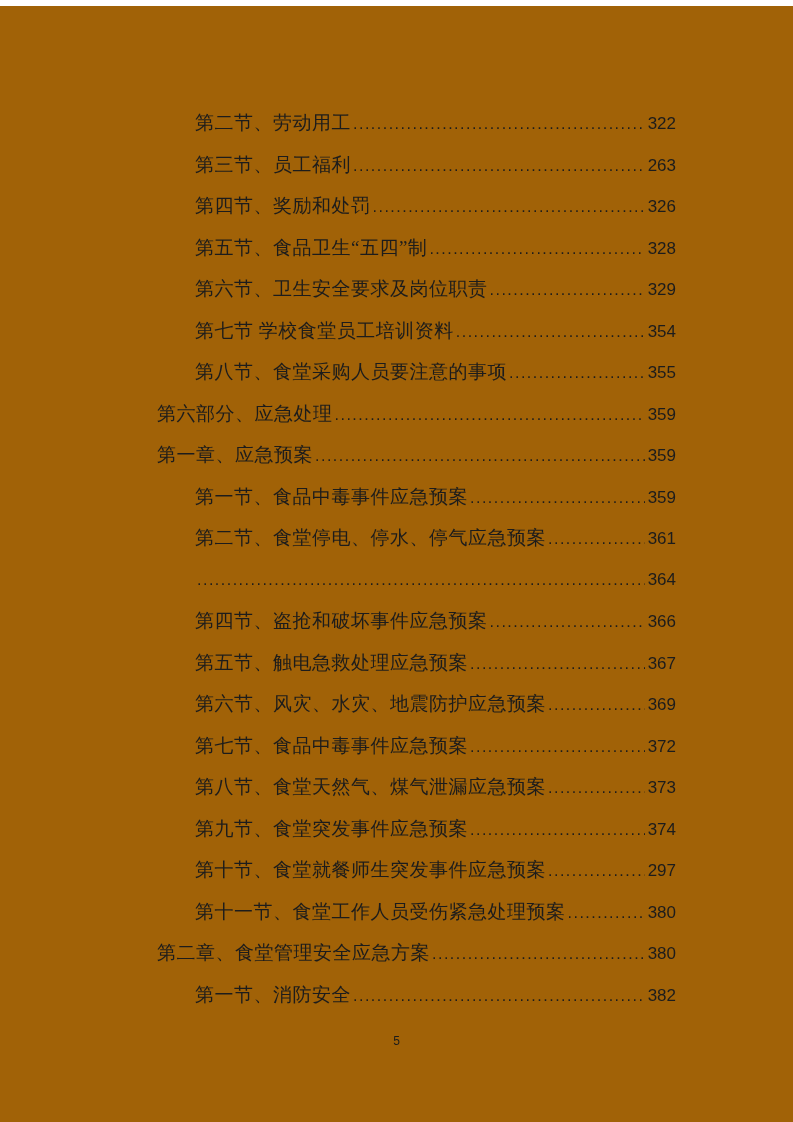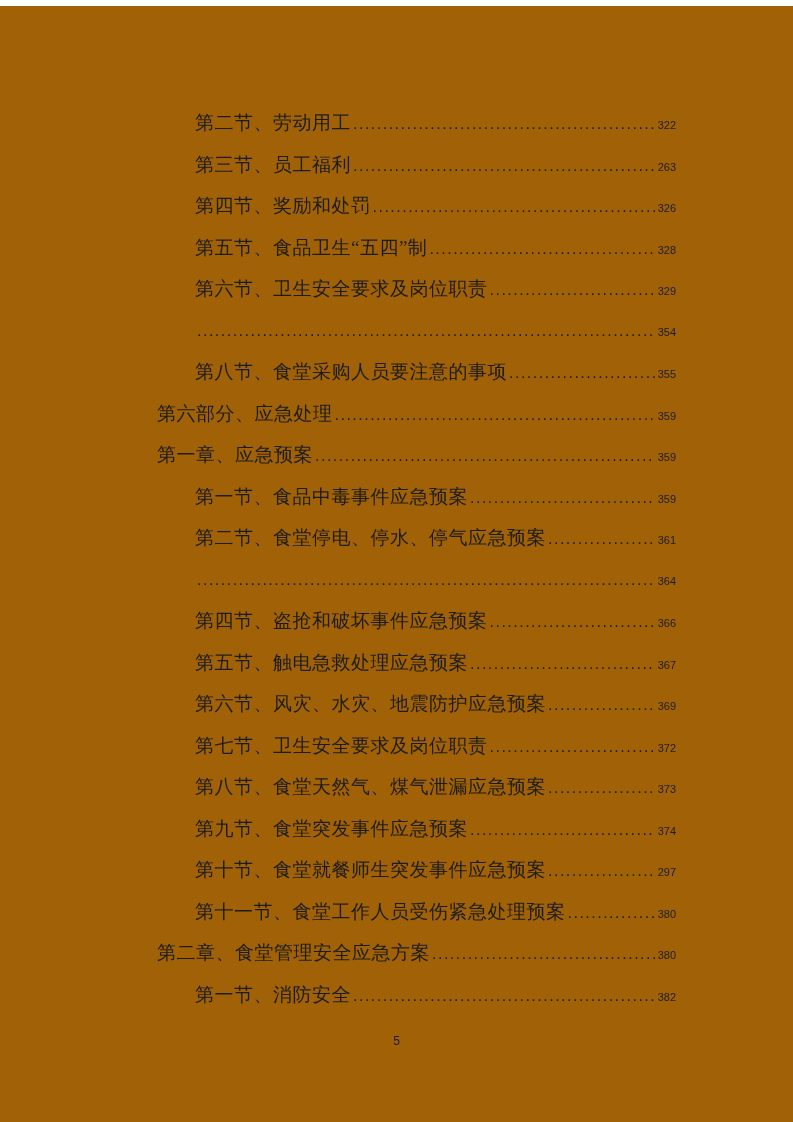--- a/index.html
+++ b/index.html
@@ -50,21 +50,21 @@
     font-size: 16px;
     letter-spacing: 1.5px;
     color: #1c1c1c;
   }
   .toc-dots::after {
     content: "..................................................................................................................................................................";
   }
   .toc-page {
     flex: 0 0 auto;
     font-family: "Liberation Sans", "DejaVu Sans", sans-serif;
-    font-size: 11px;
+    font-size: 17px;
     padding-left: 2px;
   }
   .footer {
     position: absolute;
     top: 1028px;
     left: 0;
     width: 100%;
     text-align: center;
     font-family: "Liberation Sans", "DejaVu Sans", sans-serif;
     font-size: 12px;
@@ -96,20 +96,21 @@
       <span class="toc-label">第五节、食品卫生“五四”制</span>
       <span class="toc-dots"></span>
       <span class="toc-page">328</span>
     </div>
       <div class="toc-row level-2">
       <span class="toc-label">第六节、卫生安全要求及岗位职责</span>
       <span class="toc-dots"></span>
       <span class="toc-page">329</span>
     </div>
       <div class="toc-row level-2">
+      <span class="toc-label">第七节 学校食堂员工培训资料</span>
       <span class="toc-dots"></span>
       <span class="toc-page">354</span>
     </div>
       <div class="toc-row level-2">
       <span class="toc-label">第八节、食堂采购人员要注意的事项</span>
       <span class="toc-dots"></span>
       <span class="toc-page">355</span>
     </div>
       <div class="toc-row level-1">
       <span class="toc-label">第六部分、应急处理</span>
@@ -144,21 +145,21 @@
       <span class="toc-label">第五节、触电急救处理应急预案</span>
       <span class="toc-dots"></span>
       <span class="toc-page">367</span>
     </div>
       <div class="toc-row level-2">
       <span class="toc-label">第六节、风灾、水灾、地震防护应急预案</span>
       <span class="toc-dots"></span>
       <span class="toc-page">369</span>
     </div>
       <div class="toc-row level-2">
-      <span class="toc-label">第七节、卫生安全要求及岗位职责</span>
+      <span class="toc-label">第七节、食品中毒事件应急预案</span>
       <span class="toc-dots"></span>
       <span class="toc-page">372</span>
     </div>
       <div class="toc-row level-2">
       <span class="toc-label">第八节、食堂天然气、煤气泄漏应急预案</span>
       <span class="toc-dots"></span>
       <span class="toc-page">373</span>
     </div>
       <div class="toc-row level-2">
       <span class="toc-label">第九节、食堂突发事件应急预案</span>

